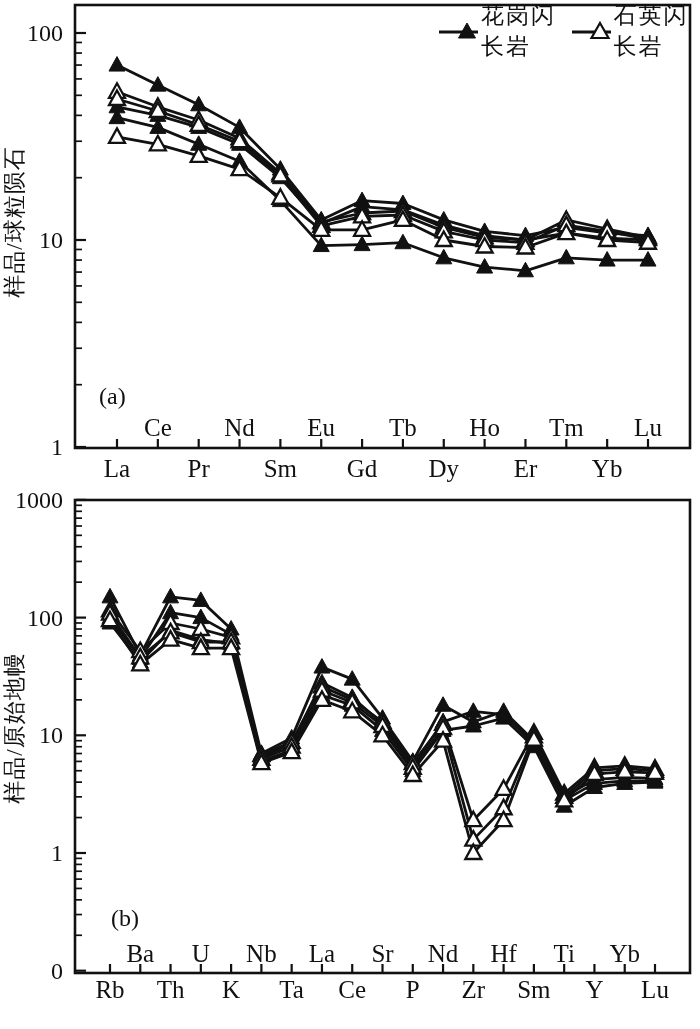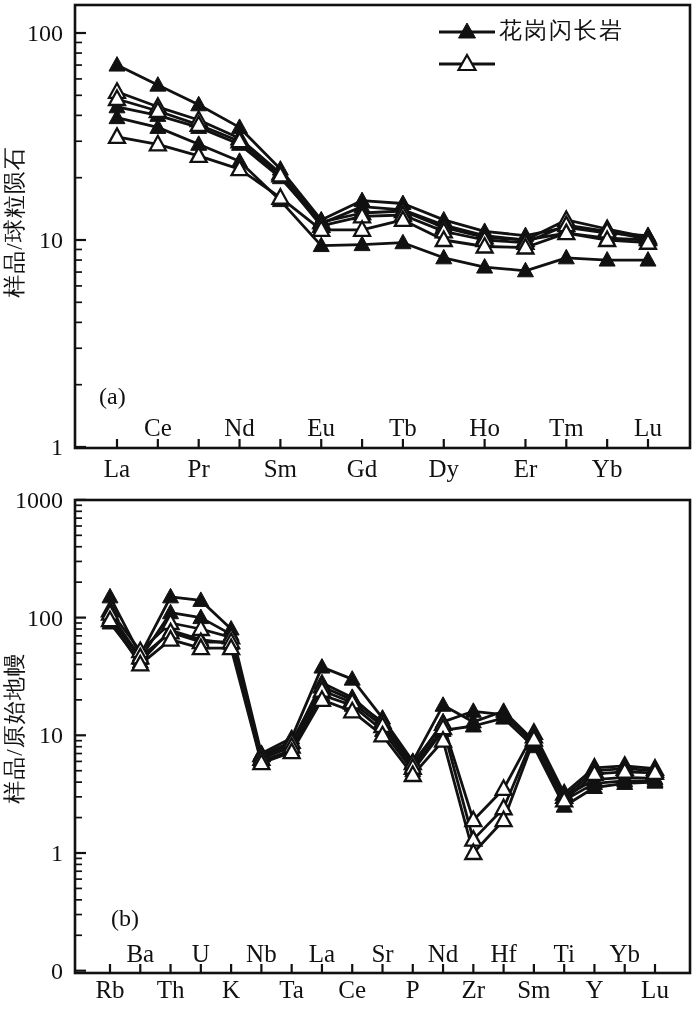--- a/index.html
+++ b/index.html
@@ -13,21 +13,21 @@
   .ylabel {
     position: absolute; left: 14px; white-space: nowrap;
     transform: translate(-50%, -50%) rotate(-90deg);
     font-size: 23px; letter-spacing: 1px;
   }
   #ylabel-a { top: 222px; }
   #ylabel-b { top: 256px; }
   .panel-letter { position: absolute; font-size: 24px; }
   #letter-a { left: 99px; top: 383px; }
   #letter-b { left: 111px; top: 433px; }
-  .legend { position: absolute; left: 438px; top: 16px; display: flex; flex-direction: column; gap: 3px; }
+  .legend { position: absolute; left: 438px; top: 16px; display: flex; flex-direction: row; gap: 3px; }
   .legend-row { display: flex; align-items: center; height: 29px; }
   .legend-marker { display: block; }
   .legend-label { font-size: 23px; letter-spacing: 2px; margin-left: 3px; }
 </style>
 </head>
 <body>
 
 <div class="figure">
 
   <div class="panel" id="panel-a">
@@ -189,20 +189,21 @@
           <line x1="1" y1="12" x2="57" y2="12" stroke="#111" stroke-width="3"></line>
           <polygon points="29,3 37.5,18 20.5,18" fill="#111" stroke="#111" stroke-width="1"></polygon>
         </svg>
         <span class="legend-label">花岗闪长岩</span>
       </div>
       <div class="legend-row">
         <svg class="legend-marker" width="58" height="22">
           <line x1="1" y1="12" x2="57" y2="12" stroke="#111" stroke-width="3"></line>
           <polygon points="29,3 37.5,18 20.5,18" fill="#ffffff" stroke="#111" stroke-width="2.2"></polygon>
         </svg>
+        <span class="legend-label">石英闪长岩</span>
       </div>
     </div>
   </div>
 
   <div class="panel" id="panel-b">
     <svg class="plot" id="panel-b-svg" width="700" height="529" viewBox="0 0 700 529">
         <g>
           <rect x="75" y="28" width="615" height="473" fill="none" stroke="#111111" stroke-width="2.6"></rect>
           <line x1="76" y1="27.899999999999977" x2="86" y2="27.899999999999977" stroke="#111111" stroke-width="2.2"></line>
           <text x="63" y="35.89999999999998" text-anchor="end" font-size="24">1000</text>

